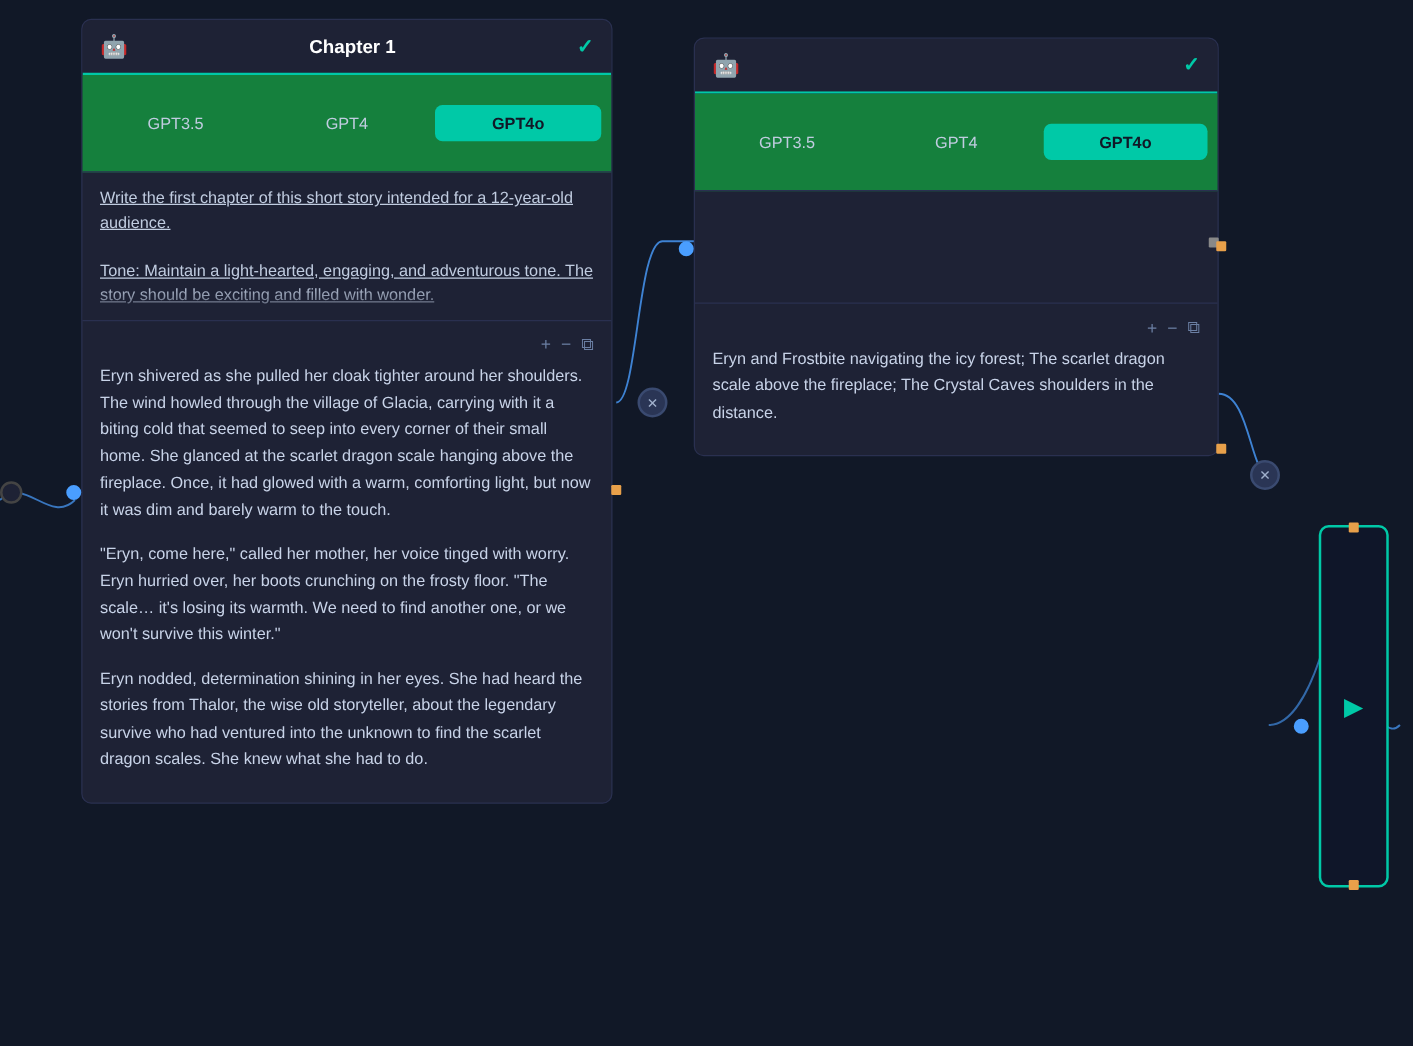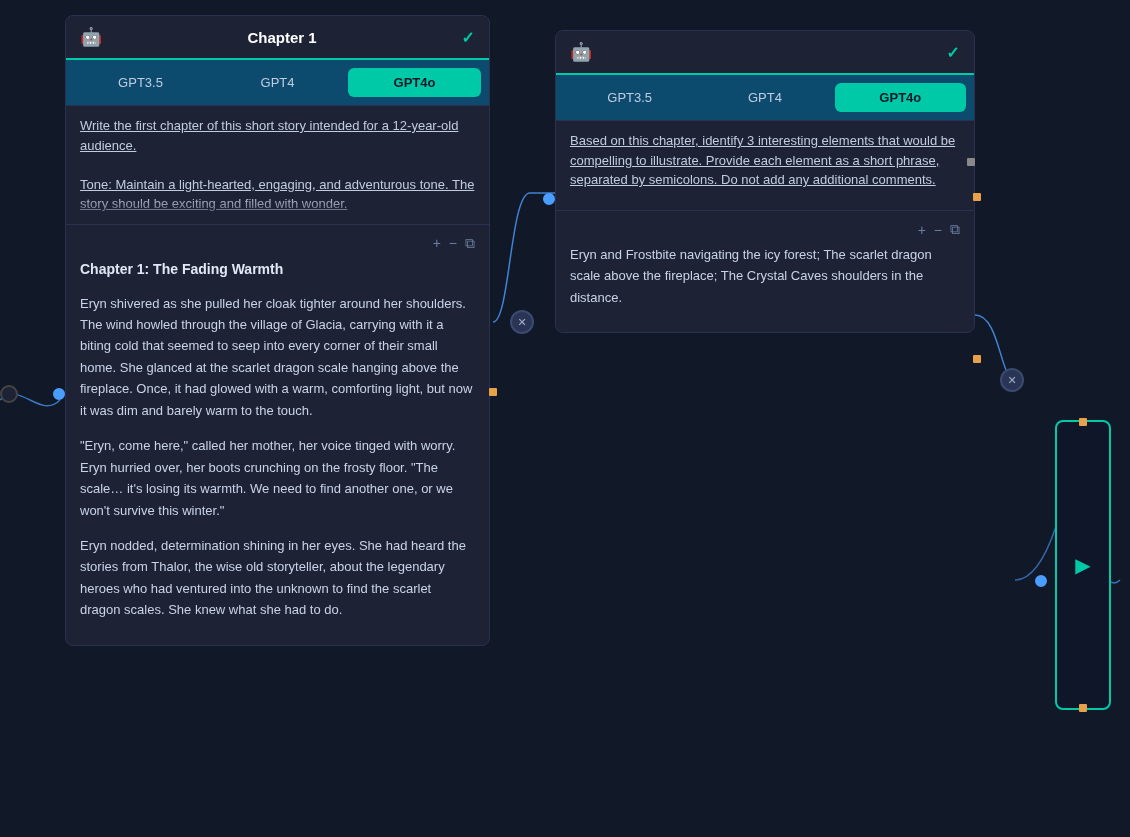--- a/index.html
+++ b/index.html
@@ -71,23 +71,23 @@
 
     .check-icon {
       color: #00c9a7;
       font-size: 16px;
       font-weight: bold;
     }
 
     
     .model-tabs {
       display: flex;
-      padding: 8px 8px;
+      padding: 24px 8px;
       gap: 4px;
-      background: #0c4a6e;
+      background: #15803d;
       border-bottom: 1px solid #2a3050;
     }
 
     .model-tab {
       flex: 1;
       text-align: center;
       padding: 7px 4px;
       border-radius: 6px;
       font-size: 13px;
       font-weight: 500;
@@ -261,24 +261,23 @@
       <div class="prompt-fade"></div>
     </div>
 
     <div class="output-area">
       <div class="output-toolbar">
         <span style="cursor:pointer;">+</span>
         <span style="cursor:pointer;">−</span>
         <span style="cursor:pointer;">⧉</span>
       </div>
       <div class="output-text">
-        <h3>Chapter 1: The Fading Warmth</h3>
         <p>Eryn shivered as she pulled her cloak tighter around her shoulders. The wind howled through the village of Glacia, carrying with it a biting cold that seemed to seep into every corner of their small home. She glanced at the scarlet dragon scale hanging above the fireplace. Once, it had glowed with a warm, comforting light, but now it was dim and barely warm to the touch.</p>
         <p>"Eryn, come here," called her mother, her voice tinged with worry. Eryn hurried over, her boots crunching on the frosty floor. "The scale… it's losing its warmth. We need to find another one, or we won't survive this winter."</p>
-        <p>Eryn nodded, determination shining in her eyes. She had heard the stories from Thalor, the wise old storyteller, about the legendary heroes who had ventured into the unknown to find the scarlet dragon scales. She knew what she had to do.</p>
+        <p>Eryn nodded, determination shining in her eyes. She had heard the stories from Thalor, the wise old storyteller, about the legendary survive who had ventured into the unknown to find the scarlet dragon scales. She knew what she had to do.</p>
       </div>
     </div>
   </div>
 
   <div class="connector-dot blue" style="left: 53px; top: 388px;"></div>
 
   <div class="sq" style="left: 489px; top: 388px;"></div>
 
   <div class="circle-x" style="left: 510px; top: 310px;">✕</div>
 
@@ -289,21 +288,20 @@
       <span class="check-icon">✓</span>
     </div>
 
     <div class="model-tabs">
       <button class="model-tab">GPT3.5</button>
       <button class="model-tab">GPT4</button>
       <button class="model-tab active">GPT4o</button>
     </div>
 
     <div class="prompt-area" style="min-height: 90px;">
-      <div class="prompt-text" style="white-space: pre-line;">Based on this chapter, identify 3 interesting elements that would be compelling to illustrate. Provide each element as a short phrase, separated by semicolons. Do not add any additional comments.</div>
 
       <div style="width:8px; height:8px; background:#888; position:absolute; right:-1px; bottom: 50%; border-radius:1px;"></div>
     </div>
 
     <div class="output-area">
       <div class="output-toolbar">
         <span style="cursor:pointer;">+</span>
         <span style="cursor:pointer;">−</span>
         <span style="cursor:pointer;">⧉</span>
       </div>

